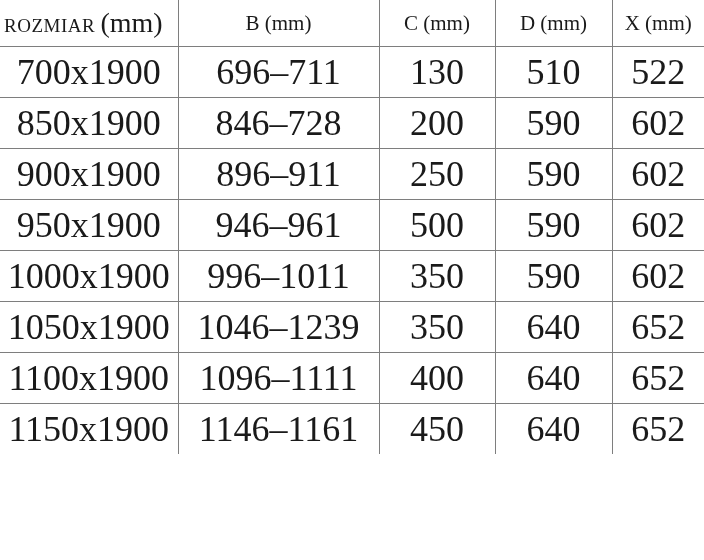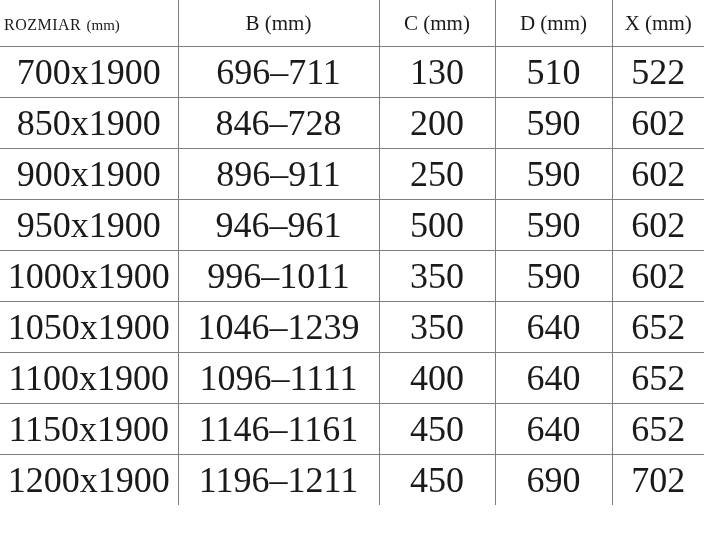--- a/index.html
+++ b/index.html
@@ -23,22 +23,22 @@
     vertical-align: middle;
     padding: 0;
     font-weight: normal;
     white-space: nowrap;
     overflow: hidden;
   }
   .size-table th:last-child, .size-table td:last-child { border-right: none; }
   .size-table tbody tr:last-child td { border-bottom: none; }
   .size-table thead th { height: 46px; font-size: 21px; text-align: center; }
   .size-table thead th.first-col { text-align: left; padding-left: 4px; }
-  .first-col .hdr-label { font-size: 16px; letter-spacing: 0.5px; }
-  .first-col .hdr-unit  { font-size: 15px; }
+  .first-col .hdr-label { font-size: 19px; letter-spacing: 0.5px; }
+  .first-col .hdr-unit  { font-size: 28px; }
   .size-table tbody td  { height: 50px; font-size: 36px; }
 </style>
 </head>
 <body>
 
 <table class="size-table">
   <colgroup>
     <col style="width:178px">
     <col style="width:201px">
     <col style="width:116px">
@@ -104,21 +104,14 @@
         <td>640</td>
         <td>652</td>
       </tr>
       <tr>
         <td>1150x1900</td>
         <td>1146–1161</td>
         <td>450</td>
         <td>640</td>
         <td>652</td>
       </tr>
-      <tr>
-        <td>1200x1900</td>
-        <td>1196–1211</td>
-        <td>450</td>
-        <td>690</td>
-        <td>702</td>
-      </tr>
     </tbody>
 </table>
 
 </body></html>

